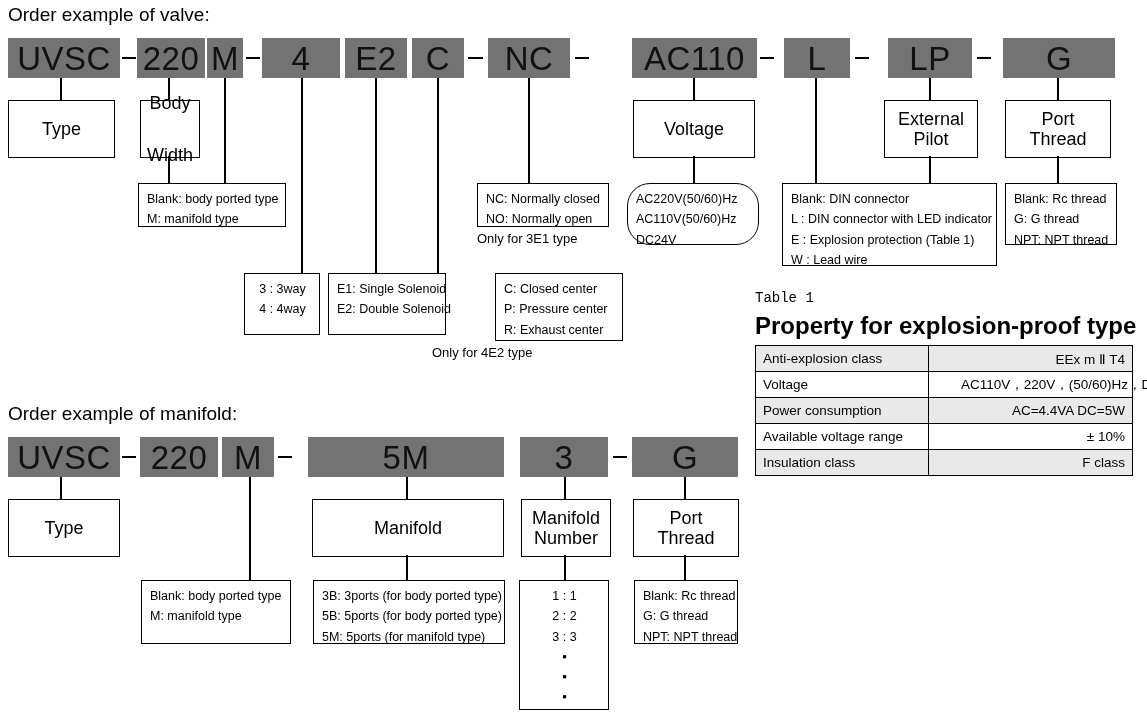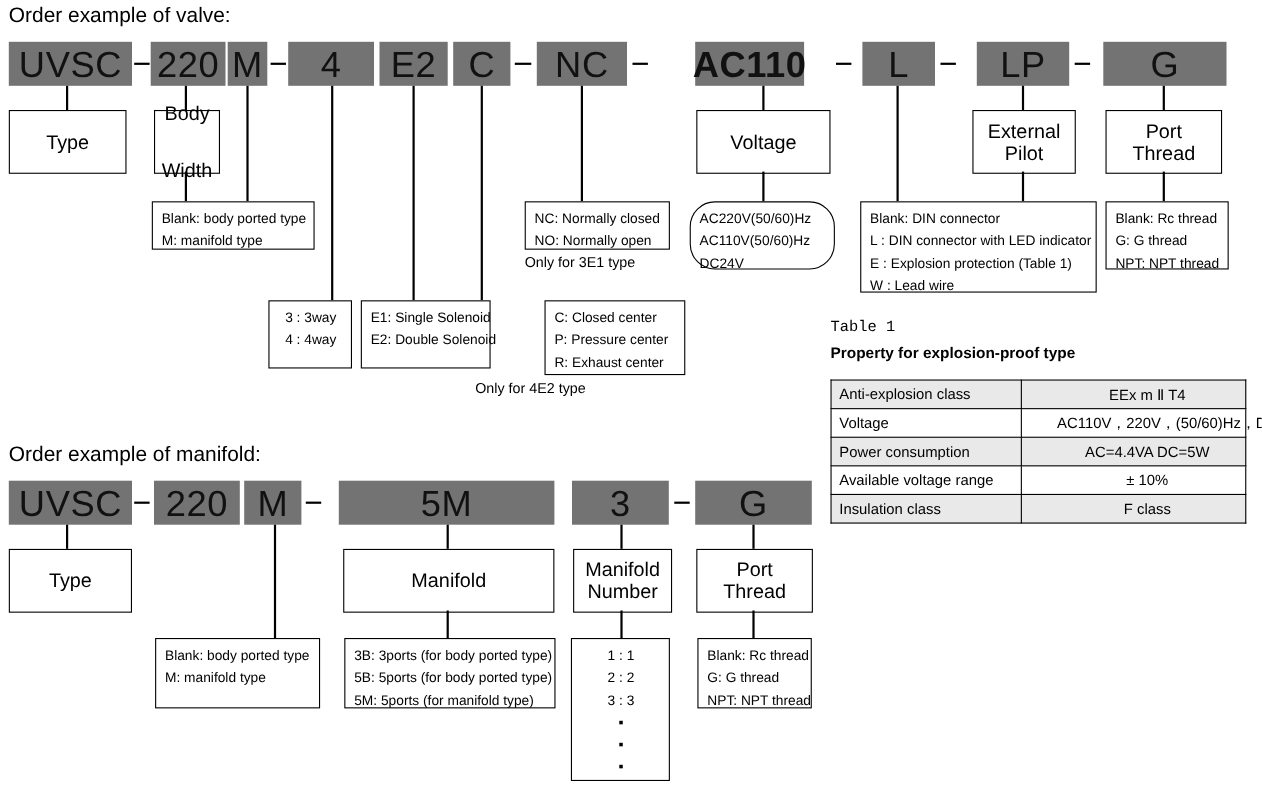--- a/index.html
+++ b/index.html
@@ -77,55 +77,55 @@
     font-size: 13px;
     color: #000;
     white-space: nowrap;
   }
 
   
   .vline { background: #000; width: 1.6px; }
 
   
   .tbl-label { font-size: 14px; color: #000; font-family: Liberation Mono, monospace; }
-  .tbl-title { font-size: 14px; font-weight: bold; color: #000; white-space: nowrap; }
+  .tbl-title { font-size: 24px; font-weight: bold; color: #000; white-space: nowrap; }
   table.prop {
     border-collapse: collapse;
     width: 378px;
     table-layout: fixed;
   }
   table.prop td {
     border: 1.5px solid #000;
     font-size: 13.5px;
     height: 25px;
     color: #000;
     padding: 0 7px;
   }
   table.prop td.k { width: 158px; text-align: left; }
-  table.prop td.v { text-align: center; white-space: nowrap; padding-left: 32px; }
+  table.prop td.v { text-align: right; white-space: nowrap; padding-left: 32px; }
   table.prop tr.shade td { background: #e9e9e9; }
   table.prop tr.plain td { background: #ffffff; }
 </style>
 </head>
 <body>
 
 <div class="abs section-title" style="left:8px; top:4px;">Order example of valve:</div>
 
 <div class="abs code-cell" style="left:8px; top:38px; width:112px; height:40px;">UVSC</div>
 <div class="abs dash" style="left:122px; top:57px; width:14px;"></div>
 <div class="abs code-cell" style="left:137px; top:38px; width:68px; height:40px;">220</div>
 <div class="abs code-cell" style="left:207px; top:38px; width:36px; height:40px;">M</div>
 <div class="abs dash" style="left:246px; top:57px; width:14px;"></div>
 <div class="abs code-cell" style="left:262px; top:38px; width:78px; height:40px;">4</div>
 <div class="abs code-cell" style="left:345px; top:38px; width:62px; height:40px;">E2</div>
 <div class="abs code-cell" style="left:412px; top:38px; width:52px; height:40px;">C</div>
 <div class="abs dash" style="left:468px; top:57px; width:15px;"></div>
 <div class="abs code-cell" style="left:488px; top:38px; width:82px; height:40px;">NC</div>
 <div class="abs dash" style="left:575px; top:57px; width:14px;"></div>
-<div class="abs code-cell" style="left:632px; top:38px; width:99px; height:40px;font-weight:bold;">AC110</div>
+<div class="abs code-cell" style="left:632px; top:38px; width:125px; height:40px;">AC110</div>
 <div class="abs dash" style="left:760px; top:57px; width:14px;"></div>
 <div class="abs code-cell" style="left:784px; top:38px; width:66px; height:40px;">L</div>
 <div class="abs dash" style="left:855px; top:57px; width:14px;"></div>
 <div class="abs code-cell" style="left:888px; top:38px; width:84px; height:40px;">LP</div>
 <div class="abs dash" style="left:977px; top:57px; width:14px;"></div>
 <div class="abs code-cell" style="left:1003px; top:38px; width:112px; height:40px;">G</div>
 
 <div class="abs vline" style="left:60px; top:78px; height:22px;"></div>
 <div class="abs vline" style="left:168px; top:78px; height:22px;"></div>
 <div class="abs vline" style="left:224px; top:78px; height:105px;"></div>

